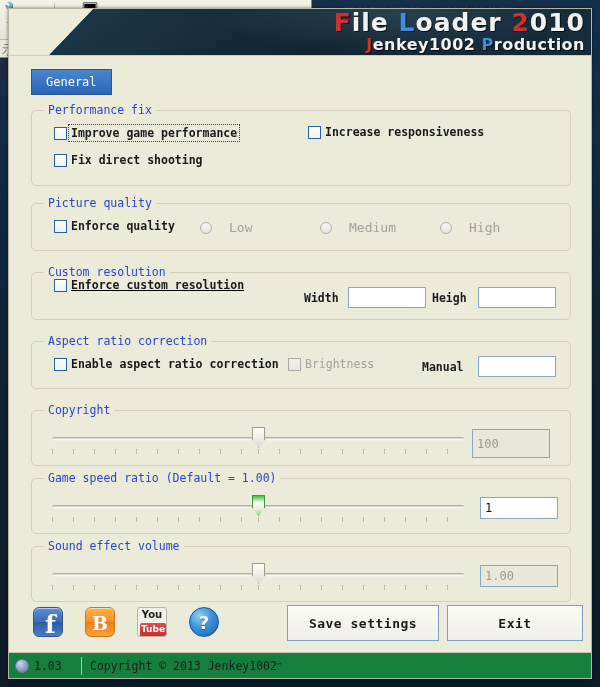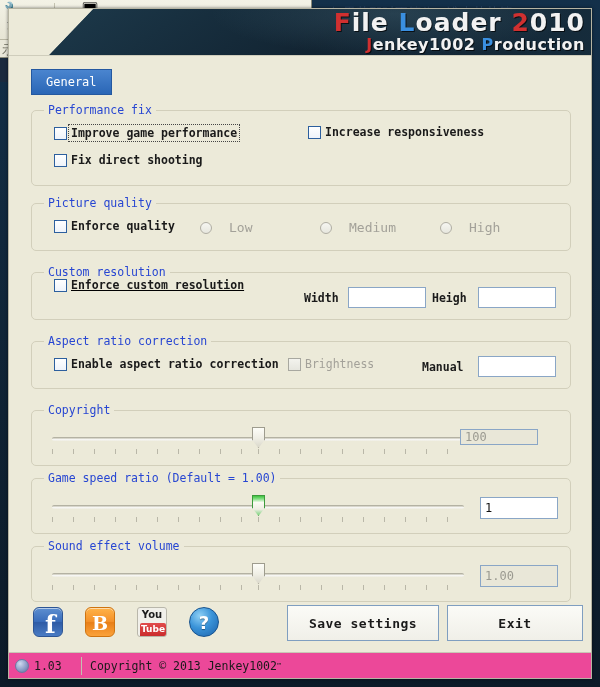--- a/index.html
+++ b/index.html
@@ -341,21 +341,21 @@
     font-size:13px;
     font-weight:bold;
     color:#1a1a1a;
     letter-spacing:.5px;
     display:flex; align-items:center; justify-content:center;
   }
 
   
   #statusbar{
     position:absolute; left:0; top:643px; width:584px; height:27px;
-    background:#ec4899;
+    background:#15803d;
     border-top:1px solid #c9c7b6;
     display:flex; align-items:center;
   }
   #status-ver{
     display:flex; align-items:center;
     padding-left:6px; width:72px; height:100%;
   }
   .ver-icon{
     width:14px; height:14px; border-radius:50%;
     background:radial-gradient(circle at 35% 30%, #cfd9ef 0%, #8e9ec8 55%, #5d6e9c 100%);
@@ -526,21 +526,21 @@
             <span class="tick" style="left:290px;"></span>
             <span class="tick" style="left:311px;"></span>
           <span class="tick" style="left:332px;"></span>
             <span class="tick" style="left:353px;"></span>
             <span class="tick" style="left:374px;"></span>
             <span class="tick" style="left:395px;"></span>
         </div>
         <div class="slider-thumb" style="left:200px; top:2px;"></div>
       </div>
 
-      <input class="tbox readonly" style="left: 428px; top: 18px; width: 78px; height: 16px;" readonly="" value="100">
+      <input class="tbox readonly" style="left: 440px; top: 18px; width: 78px; height: 29px;" readonly="" value="100">
     </div>
 
     <div class="group" style="left:22px; top:422px; width:540px; height:56px;">
       <span class="group-title">Game speed ratio (Default = 1.00)</span>
 
       <div class="slider-wrap" style="left:20px; top:14px; width:412px; height:32px;">
         <div class="slider-track" style="left:0; top:12px; width:412px;"></div>
         <div class="slider-ticks" style="left:0; top:24px; width:412px;">
           <span class="tick" style="left:0;"></span>
             <span class="tick" style="left:21px;"></span>

